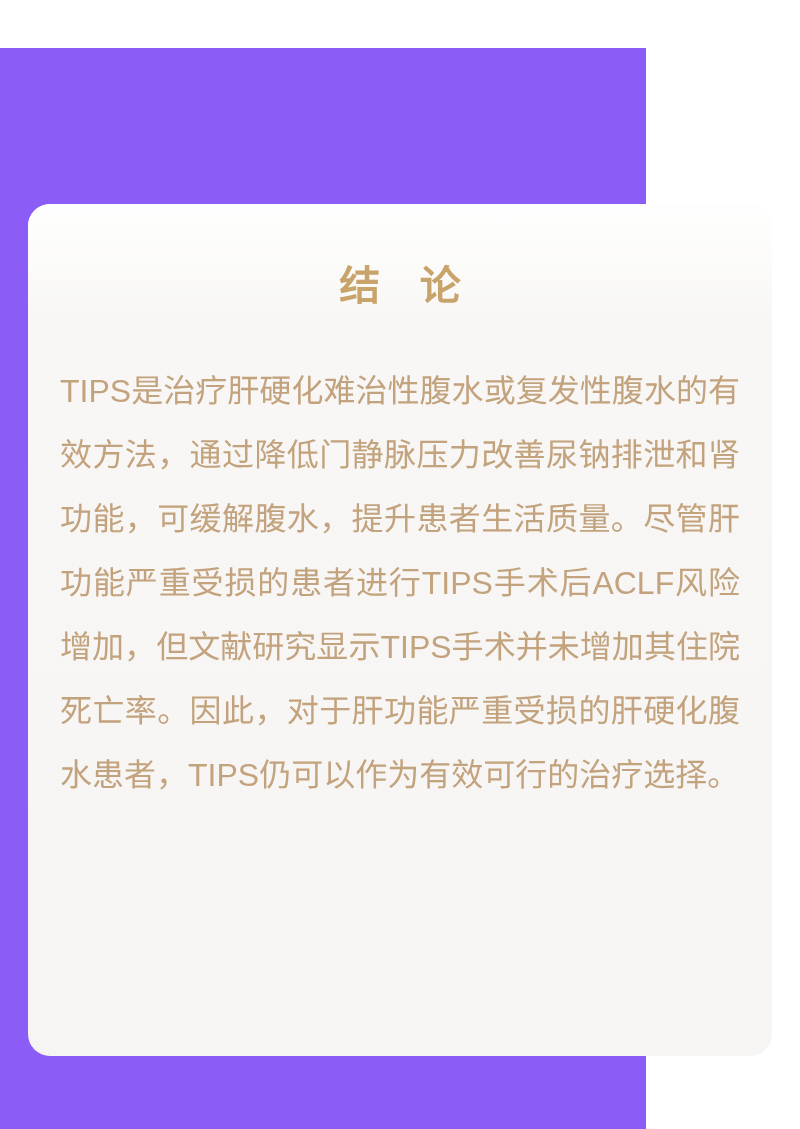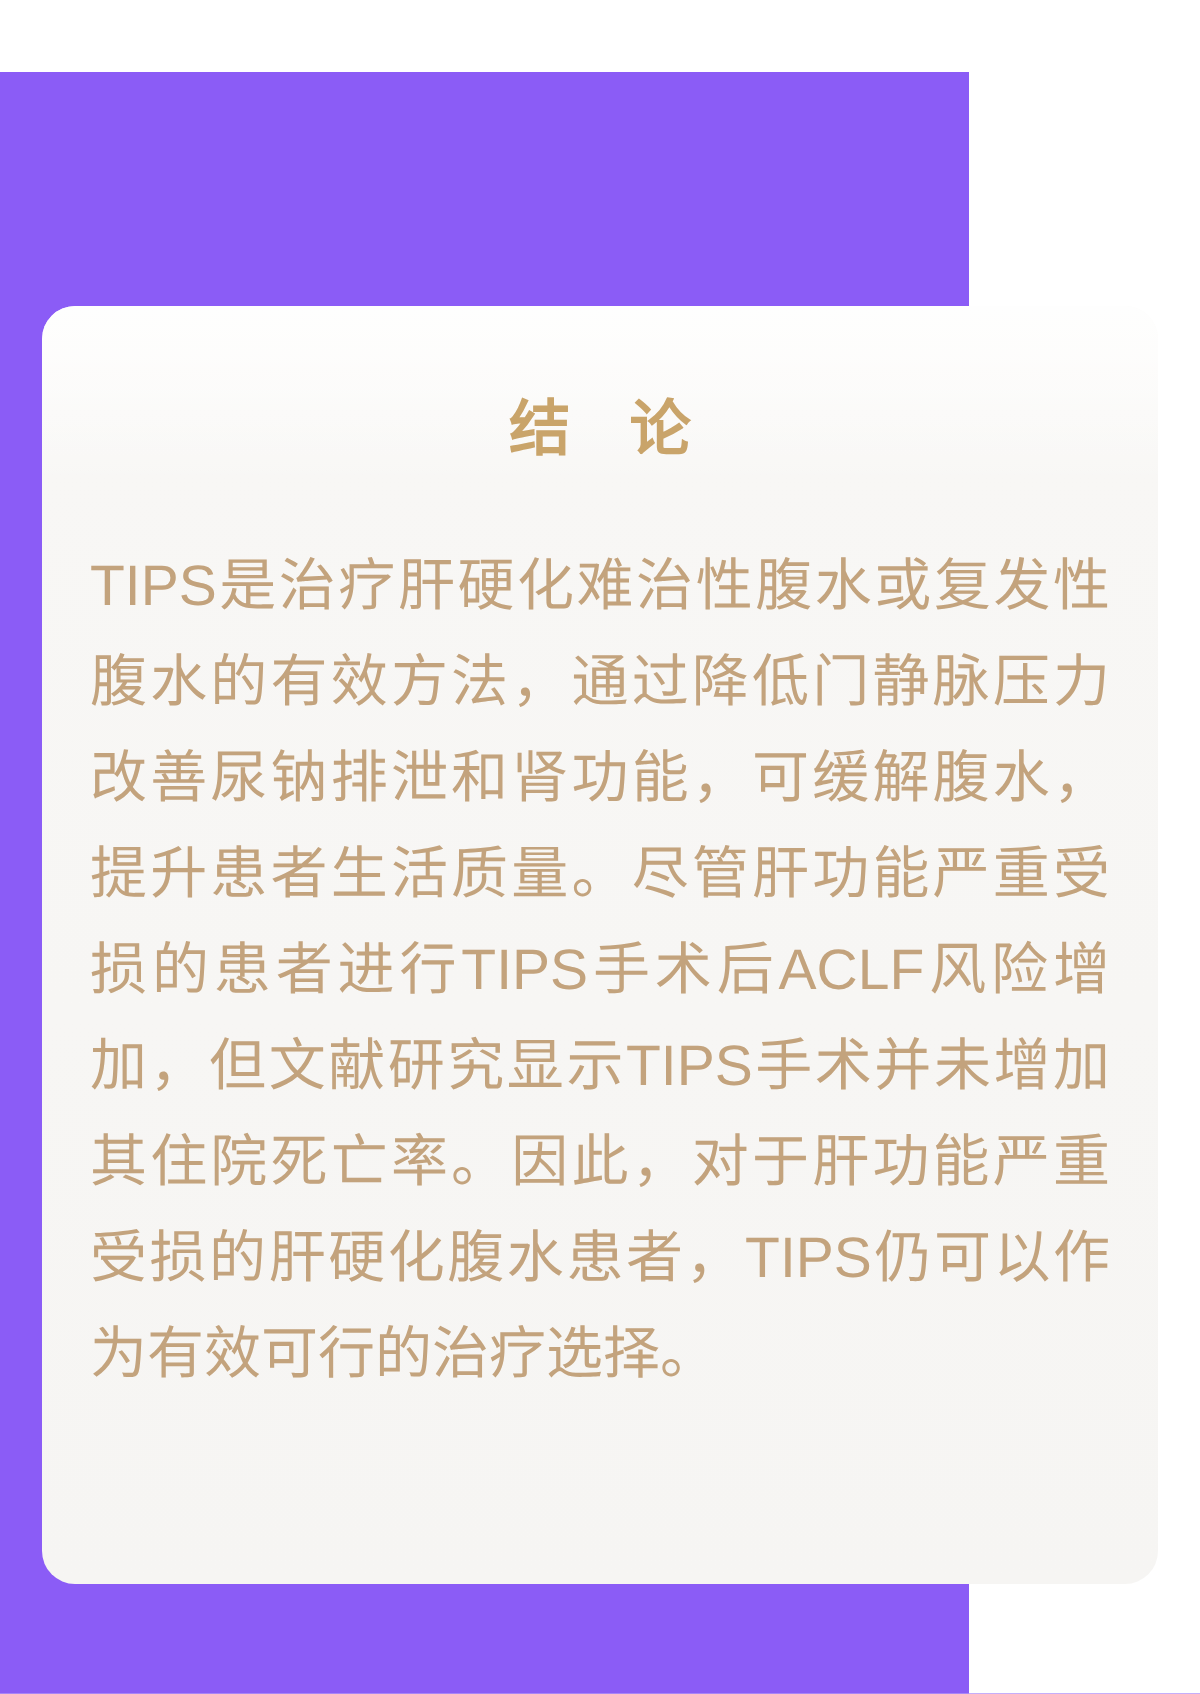--- a/index.html
+++ b/index.html
@@ -68,21 +68,21 @@
     font-weight: 700;
     letter-spacing: 14px;
     text-indent: 14px;
     color: #c9a46a;
     font-family: "Liberation Sans", "DejaVu Sans", sans-serif;
   }
 
   .body-text {
     margin: 0;
     padding: 48px 32px 0 32px;
-    font-size: 38px;
+    font-size: 32px;
     line-height: 64px;
     color: #c3a37d;
     text-align: justify;
     text-justify: inter-ideograph;
     font-weight: 400;
     letter-spacing: 0px;
     font-family: "Liberation Sans", "DejaVu Sans", sans-serif;
   }
 </style>
 </head>

